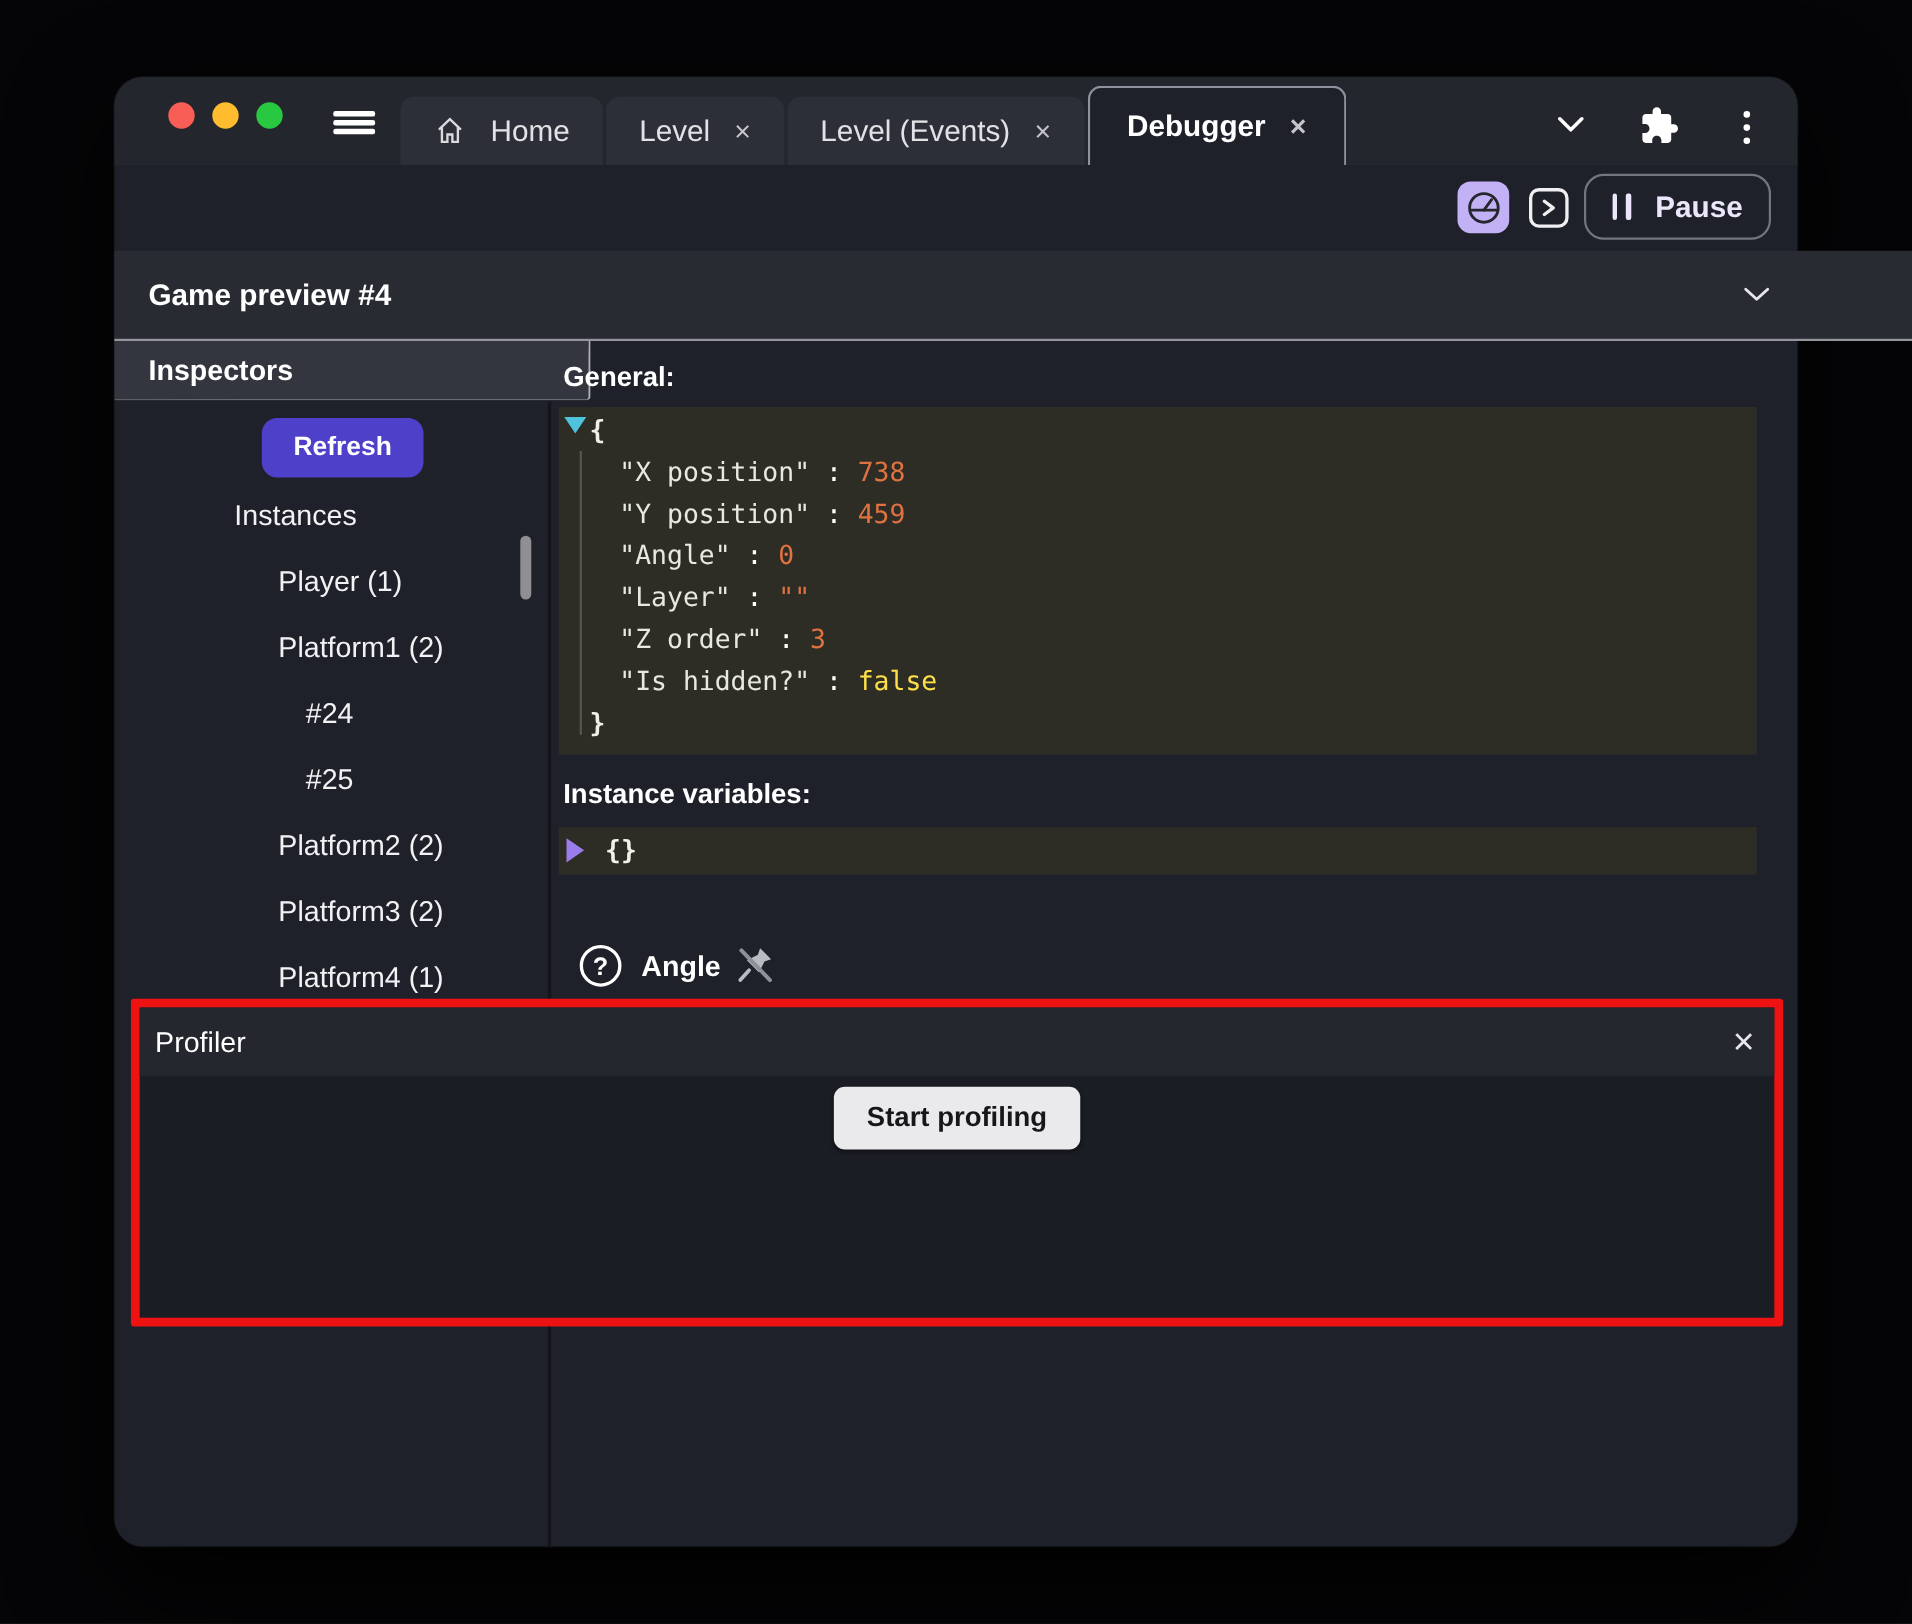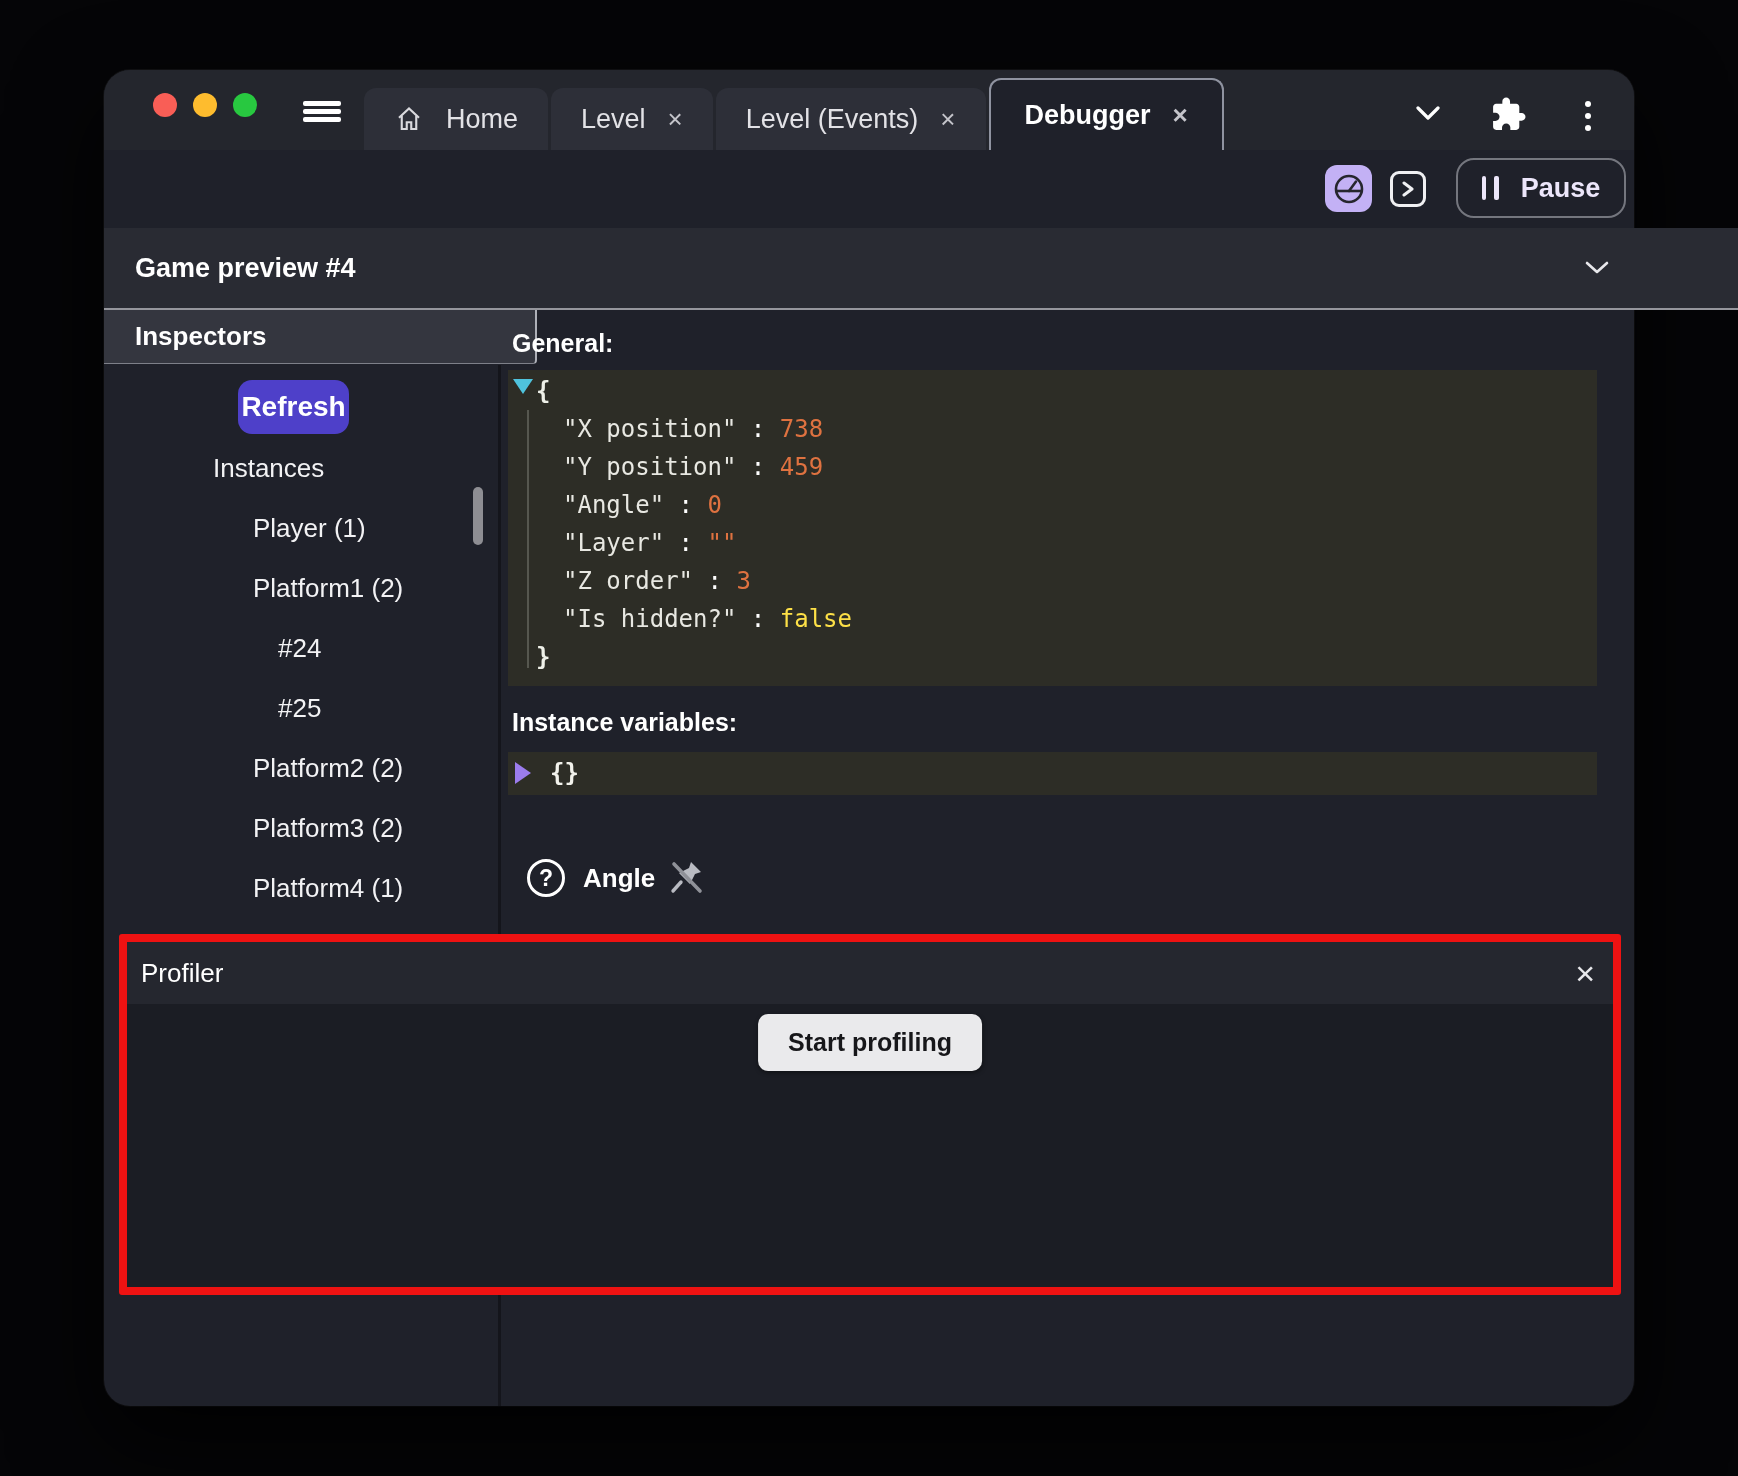--- a/index.html
+++ b/index.html
@@ -32,42 +32,42 @@
   }
   .tab .tclose{font-size:26px;color:#c4c4ca;line-height:1;}
   .home-ico{width:30px;height:30px;}
   .tb-ico{position:absolute;}
   .kebab span{display:block;width:6px;height:6px;border-radius:50%;background:#fff;margin:6px 0;}
   
   .speedo-btn{position:absolute;left:1221px;top:95px;width:47px;height:47px;border-radius:12px;background:#c3b1f5;display:flex;align-items:center;justify-content:center;}
   .console-btn{position:absolute;left:1286px;top:101px;width:36px;height:36px;border-radius:9px;border:3px solid #f0f0f2;box-sizing:border-box;display:flex;align-items:center;justify-content:center;}
   .pause-btn{
     position:absolute;left:1336px;top:88px;width:170px;height:60px;border-radius:18px;
-    border:2px solid #74767e;box-sizing:border-box;display:flex;align-items:center;justify-content:center;gap:22px;margin-left:16px;
+    border:2px solid #74767e;box-sizing:border-box;display:flex;align-items:center;justify-content:center;gap:22px;
   }
   .pause-bars{display:flex;gap:8px;}
   .pause-bars div{width:4.5px;height:24px;background:#ece6fa;border-radius:2px;}
   .pause-label{color:#ece6fa;font-size:27px;font-weight:bold;}
   
   .preview-header{
     position:absolute;left:0;top:158px;width:1672px;height:80px;background:#292b33;
     border-bottom:2px solid #95969d;box-sizing:content-box;
   }
   .preview-title{position:absolute;left:31px;top:0;height:80px;line-height:80px;color:#ffffff;font-size:27px;font-weight:bold;}
   .preview-chevron{position:absolute;left:1481px;top:33px;}
   
   .inspectors-header{
     position:absolute;left:0;top:240px;width:433px;height:54px;background:#34363f;
     border-right:2px solid #aeb0b8;border-bottom:1px solid #7e8089;box-sizing:border-box;border-radius:0 0 4px 0;
   }
   .inspectors-title{position:absolute;left:31px;top:0;height:54px;line-height:52px;color:#ffffff;font-size:26px;font-weight:bold;}
   .v-divider{position:absolute;left:394px;top:295px;width:3px;height:1041px;background:#14151b;}
   .refresh-btn{
-    position:absolute;left:134px;top:310px;width:111px;height:54px;border-radius:14px;background:#4e40c9;
-    color:#ffffff;font-size:28px;font-weight:bold;display:flex;align-items:center;justify-content:center;border:none;
+    position:absolute;left:134px;top:310px;width:147px;height:54px;border-radius:14px;background:#4e40c9;
+    color:#ffffff;font-size:24px;font-weight:bold;display:flex;align-items:center;justify-content:center;border:none;
   }
   .tree-item{position:absolute;height:40px;line-height:40px;color:#f2f2f4;font-size:26px;white-space:nowrap;}
   .lvl0{left:109px;} .lvl1{left:149px;} .lvl2{left:174px;}
   .side-scrollbar{position:absolute;left:369px;top:417px;width:10px;height:58px;border-radius:5px;background:#8e8e93;}
   
   .section-label{position:absolute;color:#ffffff;font-size:25px;font-weight:bold;}
   .json-box{
     position:absolute;left:404px;top:300px;width:1089px;height:316px;background:#2d2d26;
     font-family:"DejaVu Sans Mono", monospace;font-size:24px;color:#e8e8e2;padding-top:2px;box-sizing:border-box;
   }
@@ -87,22 +87,22 @@
   .vars-collapsed{padding-left:42px;}
   .help-btn{position:absolute;left:423px;top:789px;display:flex;align-items:center;gap:18px;}
   .help-circle{
     width:38px;height:38px;border-radius:50%;border:3px solid #ffffff;box-sizing:border-box;
     display:flex;align-items:center;justify-content:center;color:#ffffff;font-size:23px;font-weight:bold;
   }
   .help-label{color:#ffffff;font-size:26px;font-weight:bold;}
   .pin-btn{position:absolute;left:563px;top:788px;width:40px;height:40px;}
   
   .profiler{
-    position:absolute;left:15px;top:838px;width:1502px;height:361px;box-sizing:border-box;
-    border:8px solid #ee1212;border-radius:3px;background:#1b1d24;margin-top:26px;
+    position:absolute;left:15px;top:838px;width:1502px;height:298px;box-sizing:border-box;
+    border:8px solid #ee1212;border-radius:3px;background:#1b1d24;
   }
   .profiler-header{height:62px;background:#25272f;display:flex;align-items:center;justify-content:space-between;padding:0 18px 0 14px;}
   .profiler-title{color:#ffffff;font-size:26px;}
   .profiler-close{color:#e8e8ec;font-size:34px;line-height:1;}
   .profiler-body{position:relative;height:328px;}
   .start-btn{
     position:absolute;left:50%;top:10px;transform:translateX(-50%);
     background:#eaeaec;color:#17171a;font-size:25px;font-weight:bold;border:none;border-radius:10px;
     padding:16px 30px;height:57px;display:flex;align-items:center;box-shadow:0 2px 4px rgba(0,0,0,.4);white-space:nowrap;
   }

